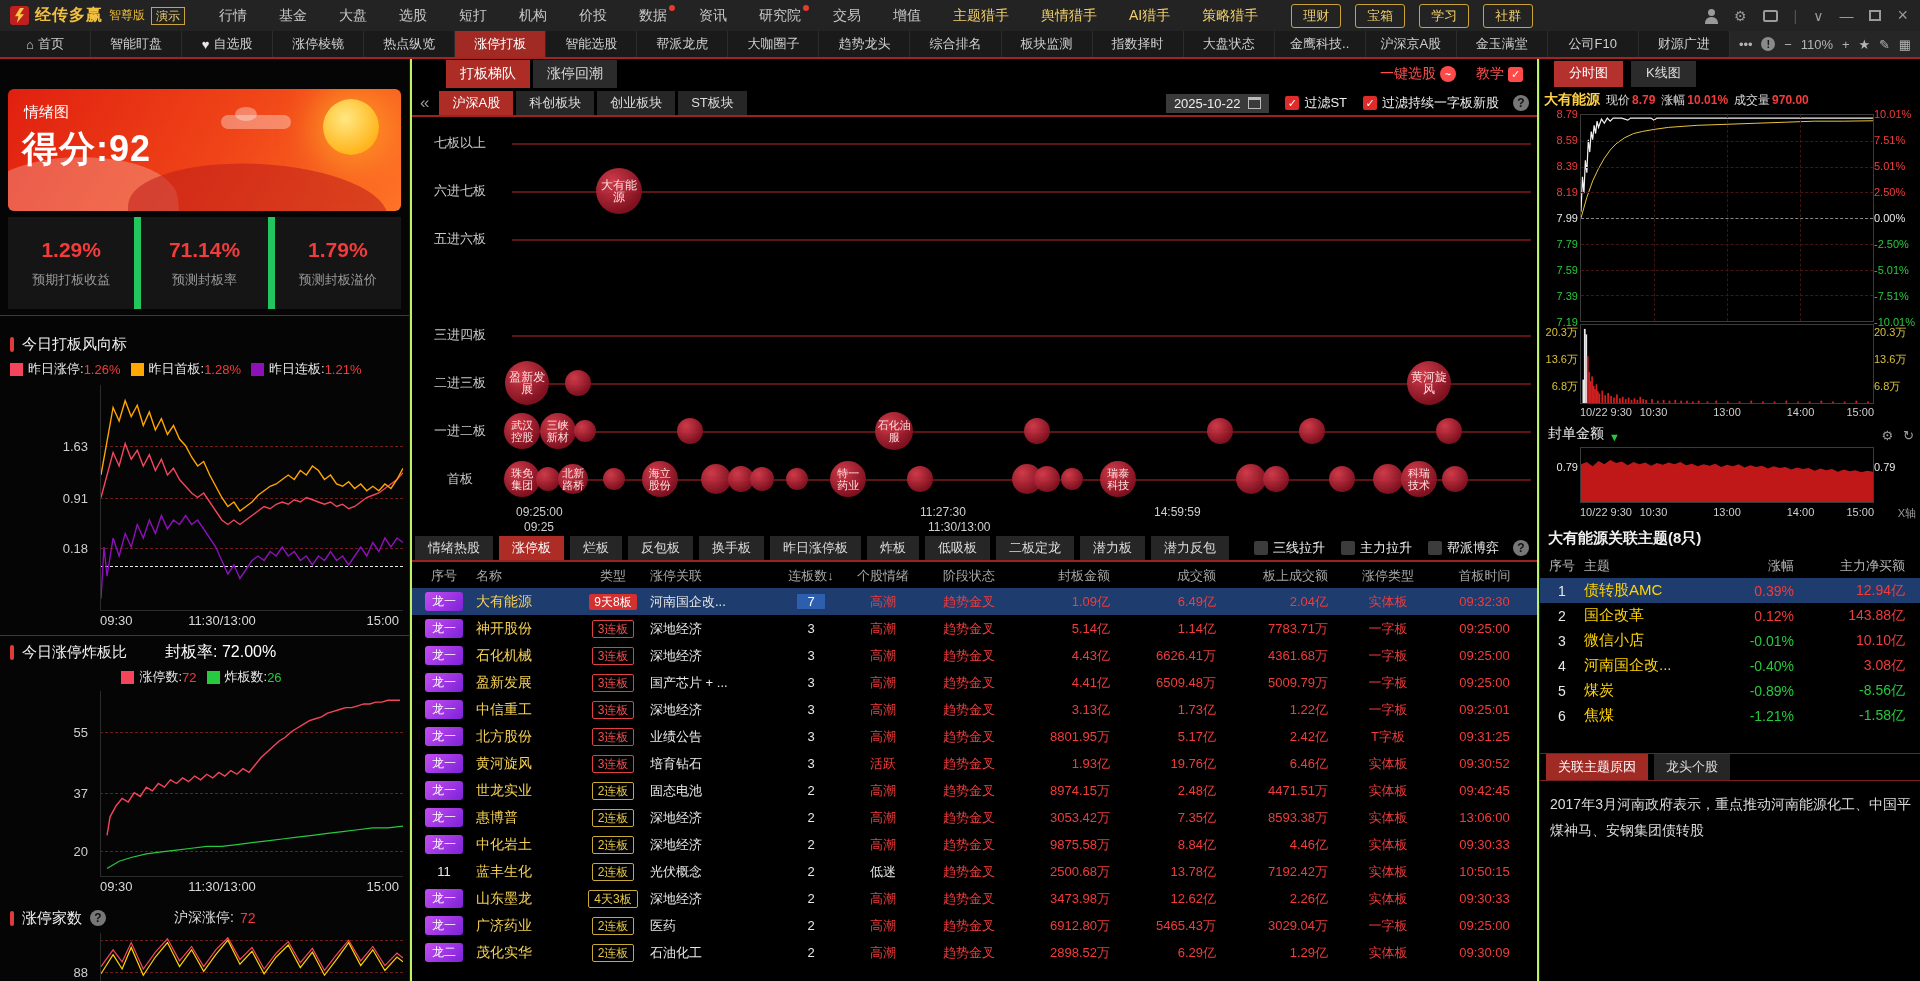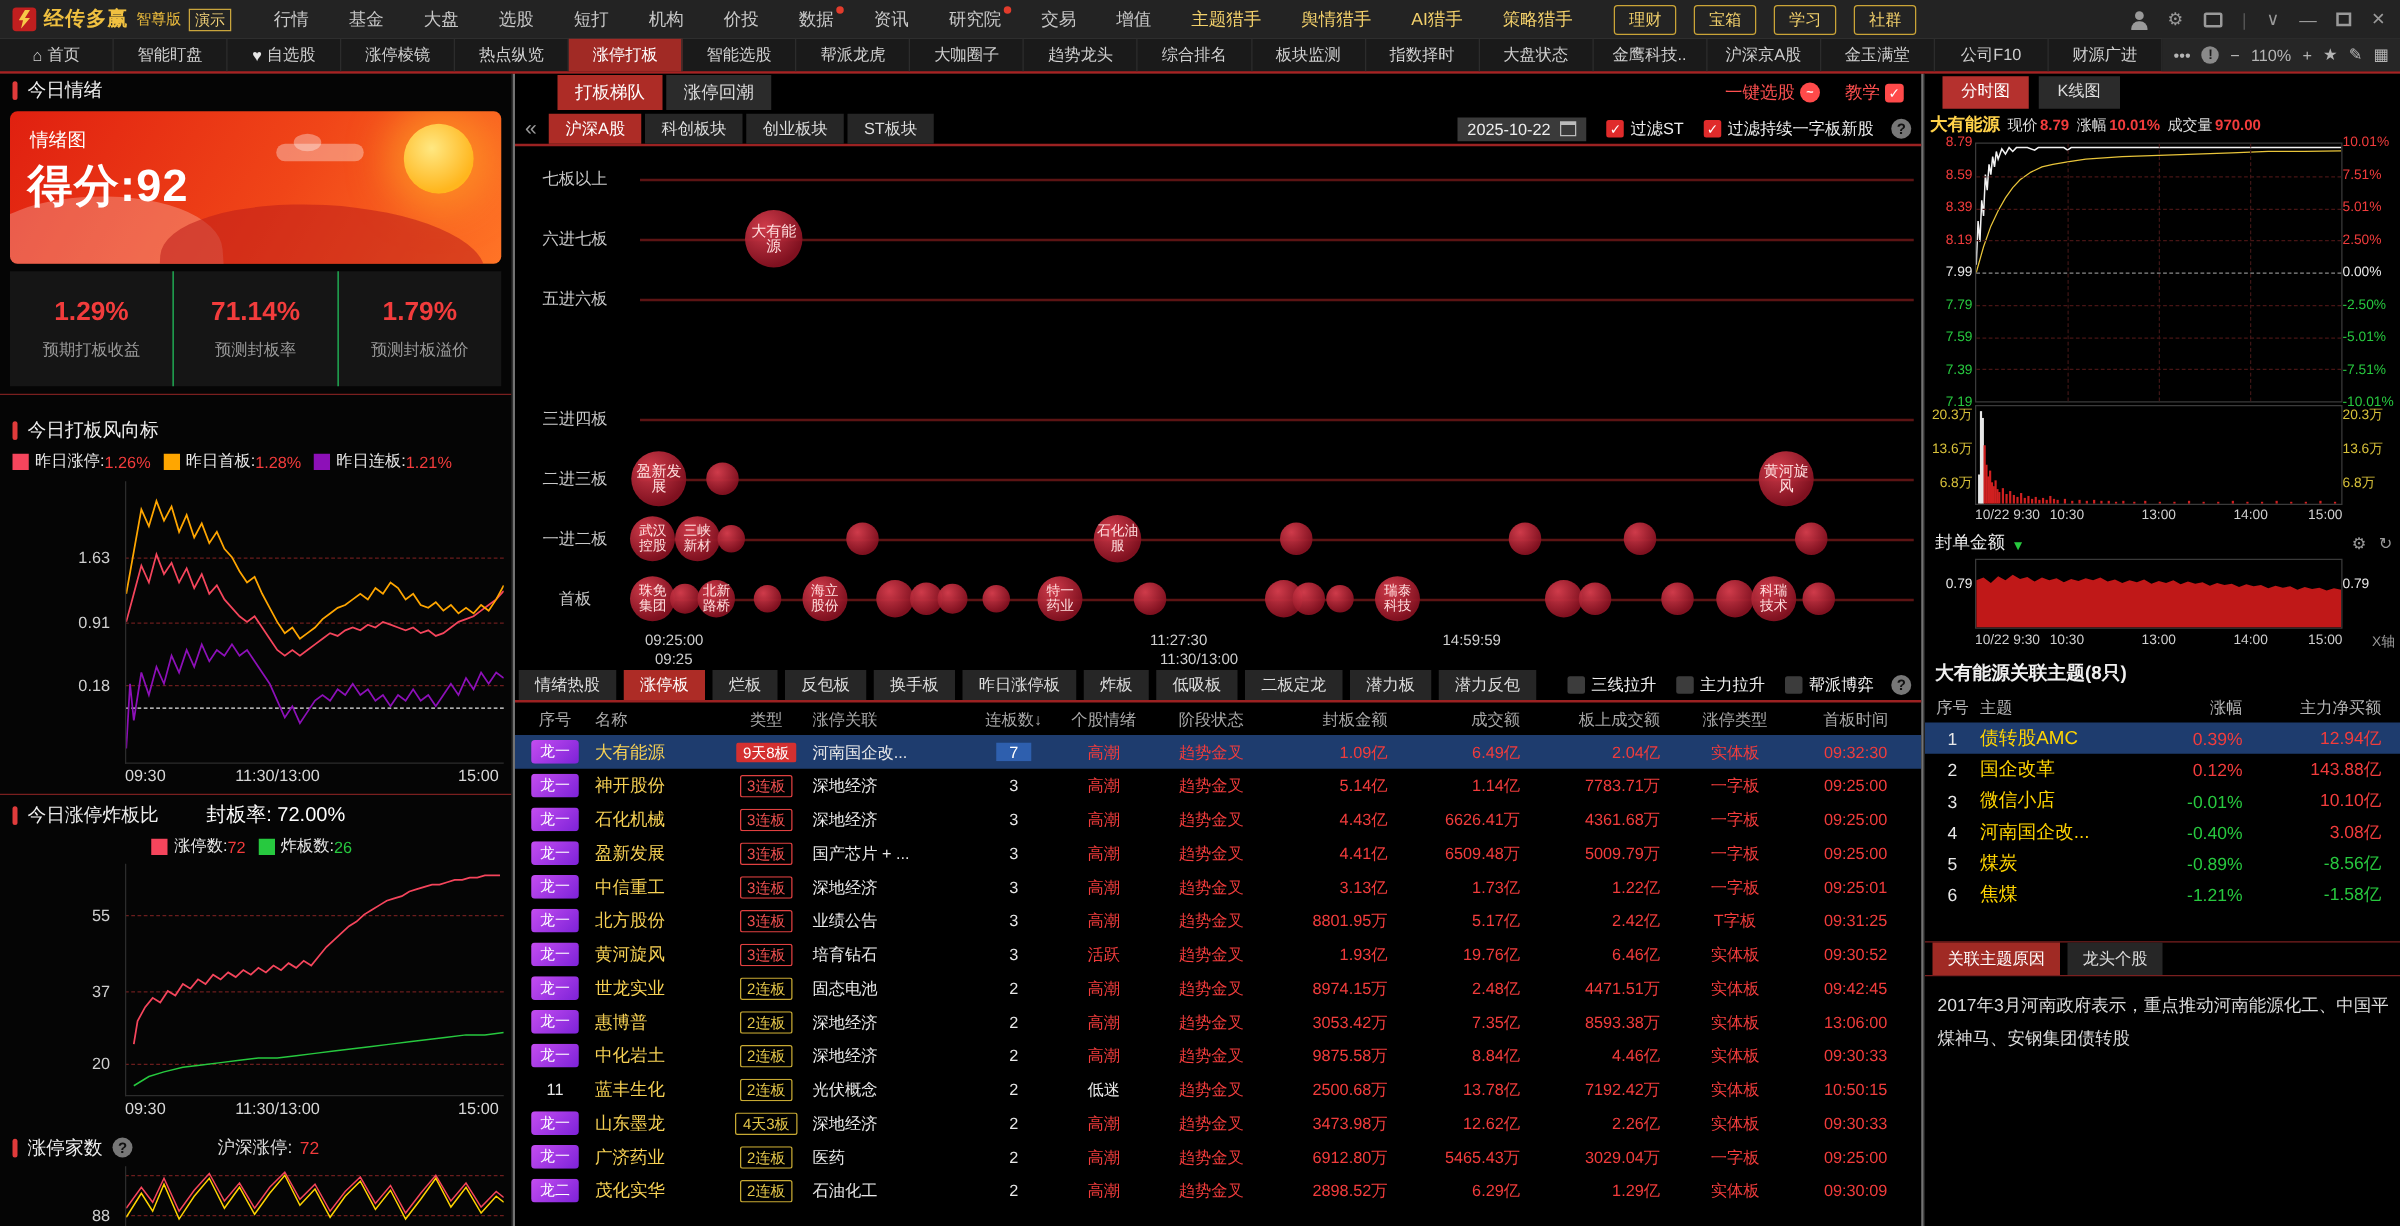--- a/index.html
+++ b/index.html
@@ -1,18 +1,18 @@
 <!DOCTYPE html>
 <html><head>
 <meta charset="utf-8">
 <style>
   * { margin:0; padding:0; box-sizing:border-box; }
   html,body { background:#000; }
   body { font-family:"Liberation Sans","DejaVu Sans",sans-serif; }
-  #app { position:relative; width:1920px; height:981px; background:#737373; overflow:hidden; color:#ddd; }
+  #app { position:relative; width:1920px; height:981px; background:#bef264; overflow:hidden; color:#ddd; }
 
   
   #titlebar { position:absolute; left:0; top:0; width:1920px; height:31px; background:#232323; display:flex; align-items:center; padding-left:10px; }
   .logo-ic { width:19px; height:19px; background:#c01f1f; border-radius:3px; margin-right:6px; position:relative; overflow:hidden; }
   .logo-ic::after { content:""; position:absolute; left:5px; top:2px; width:9px; height:15px; background:#f7c948; clip-path:polygon(55% 0,100% 0,55% 42%,100% 42%,20% 100%,38% 55%,0 55%); }
   .logo-txt { color:#f0c040; font-weight:bold; font-size:16px; letter-spacing:1px; }
   .edition { color:#e8b93c; font-size:12px; margin-left:6px; }
   .demo { color:#f3d37a; font-size:12px; border:1px solid #c9a53c; padding:0 4px; margin-left:6px; line-height:16px; }
   #menus { display:flex; align-items:center; margin-left:18px; }
   .menu-item { color:#c8c8c8; font-size:14px; margin:0 16px; position:relative; cursor:default; white-space:nowrap; }
@@ -47,21 +47,21 @@
   #emocard { position:absolute; left:8px; right:8px; top:30px; height:122px; border-radius:6px; overflow:hidden; background:linear-gradient(120deg,#e02010 0%, #f04518 55%, #ff7426 100%); }
   .sun { position:absolute; right:22px; top:10px; width:56px; height:56px; border-radius:50%; background:radial-gradient(circle at 40% 35%, #ffe882, #ffb61e 70%); box-shadow:0 0 30px 14px rgba(255,170,40,.55); }
   .cloud { position:absolute; right:110px; top:26px; width:70px; height:14px; border-radius:8px; background:rgba(255,255,255,.35); }
   .cloud::before { content:""; position:absolute; left:14px; top:-8px; width:22px; height:14px; border-radius:50%; background:rgba(255,255,255,.35); }
   .mtn1 { position:absolute; left:-30px; bottom:-36px; width:200px; height:90px; background:rgba(255,235,225,.28); border-radius:45% 55% 0 0; transform:rotate(-4deg); }
   .mtn2 { position:absolute; left:120px; bottom:-48px; width:260px; height:95px; background:rgba(190,30,25,.55); border-radius:50% 50% 0 0; transform:rotate(3deg); }
   .emocard-label { position:absolute; left:16px; top:14px; color:#fff; font-size:15px; }
   .emocard-score { position:absolute; left:14px; top:36px; color:#fff; font-size:36px; font-weight:bold; letter-spacing:1px; }
   #stats { position:absolute; left:8px; right:8px; top:158px; height:92px; background:#151515; display:flex; }
   .stat { flex:1; display:flex; flex-direction:column; align-items:center; justify-content:center; }
-  .stat + .stat { border-left:1px solid #22c55e; }
+  .stat + .stat { border-left:7px solid #22c55e; }
   .stat-v { color:#f23c3c; font-size:21px; font-weight:bold; }
   .stat-l { color:#9a9a9a; font-size:13px; margin-top:9px; }
   .legend-row { position:absolute; left:10px; right:6px; height:20px; display:flex; align-items:center; font-size:13px; color:#e8e8e8; white-space:nowrap; }
   .lg-sq { width:13px; height:13px; margin:0 5px 0 0; display:inline-block; }
   .lg-val { color:#f23c3c; margin-right:10px; }
   .lg-val.grn { color:#27c93f; }
   .chart-box { position:absolute; left:0; right:0; }
   .plot { position:absolute; left:100px; right:6px; top:0; bottom:0; border-left:1px solid #2c2c2c; border-bottom:1px solid #2c2c2c; }
   .plot svg { width:100%; height:100%; }
   .ylab { position:absolute; width:88px; text-align:right; font-size:13px; color:#cfcfcf; transform:translateY(-50%); }
@@ -258,24 +258,20 @@
       <span>−</span>
       <span>110%</span>
       <span>+</span>
       <span>★</span>
       <span>✎</span>
       <span>▦</span>
     </div>
   </div>
 
   <div id="sidebar">
-    <div class="sec-title" style="top:0;">
-      <span class="sec-bar"></span>
-      <span>今日情绪</span>
-    </div>
     <div id="emocard">
       <div class="sun"></div>
       <div class="cloud"></div>
       <div class="mtn1"></div>
       <div class="mtn2"></div>
       <div class="emocard-label">情绪图</div>
       <div class="emocard-score">得分:92</div>
     </div>
     <div id="stats">
       <div class="stat">

